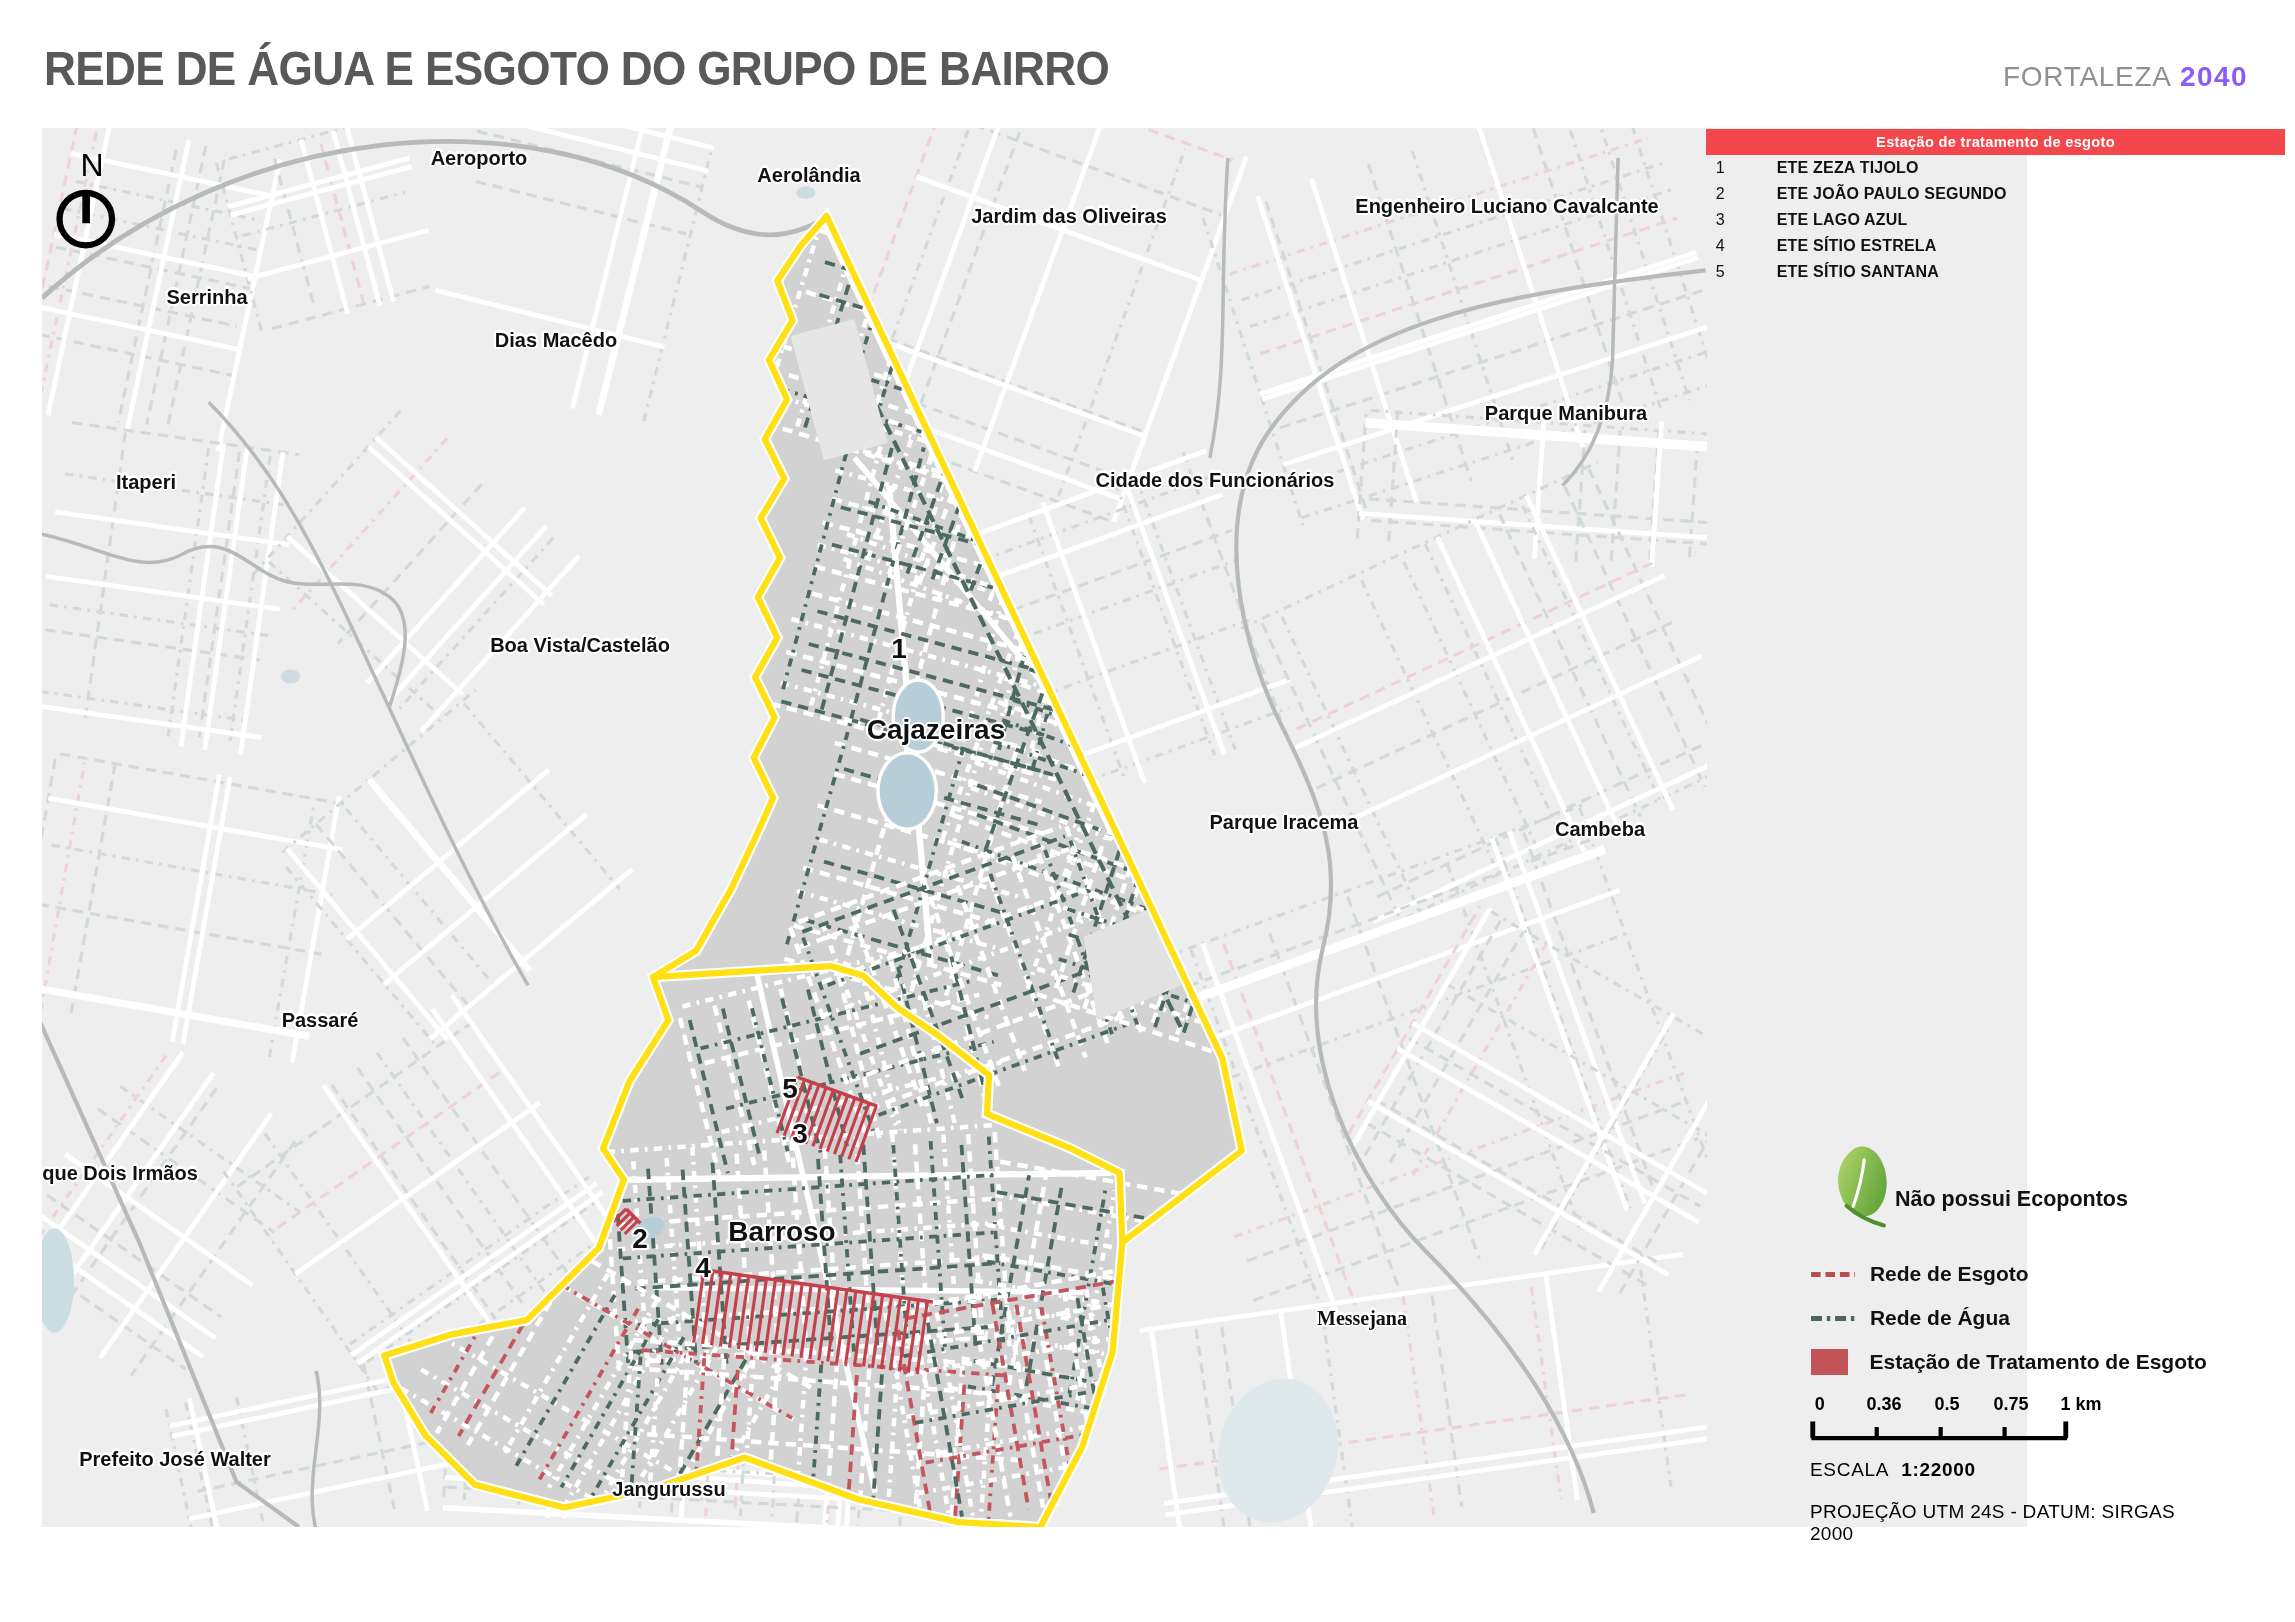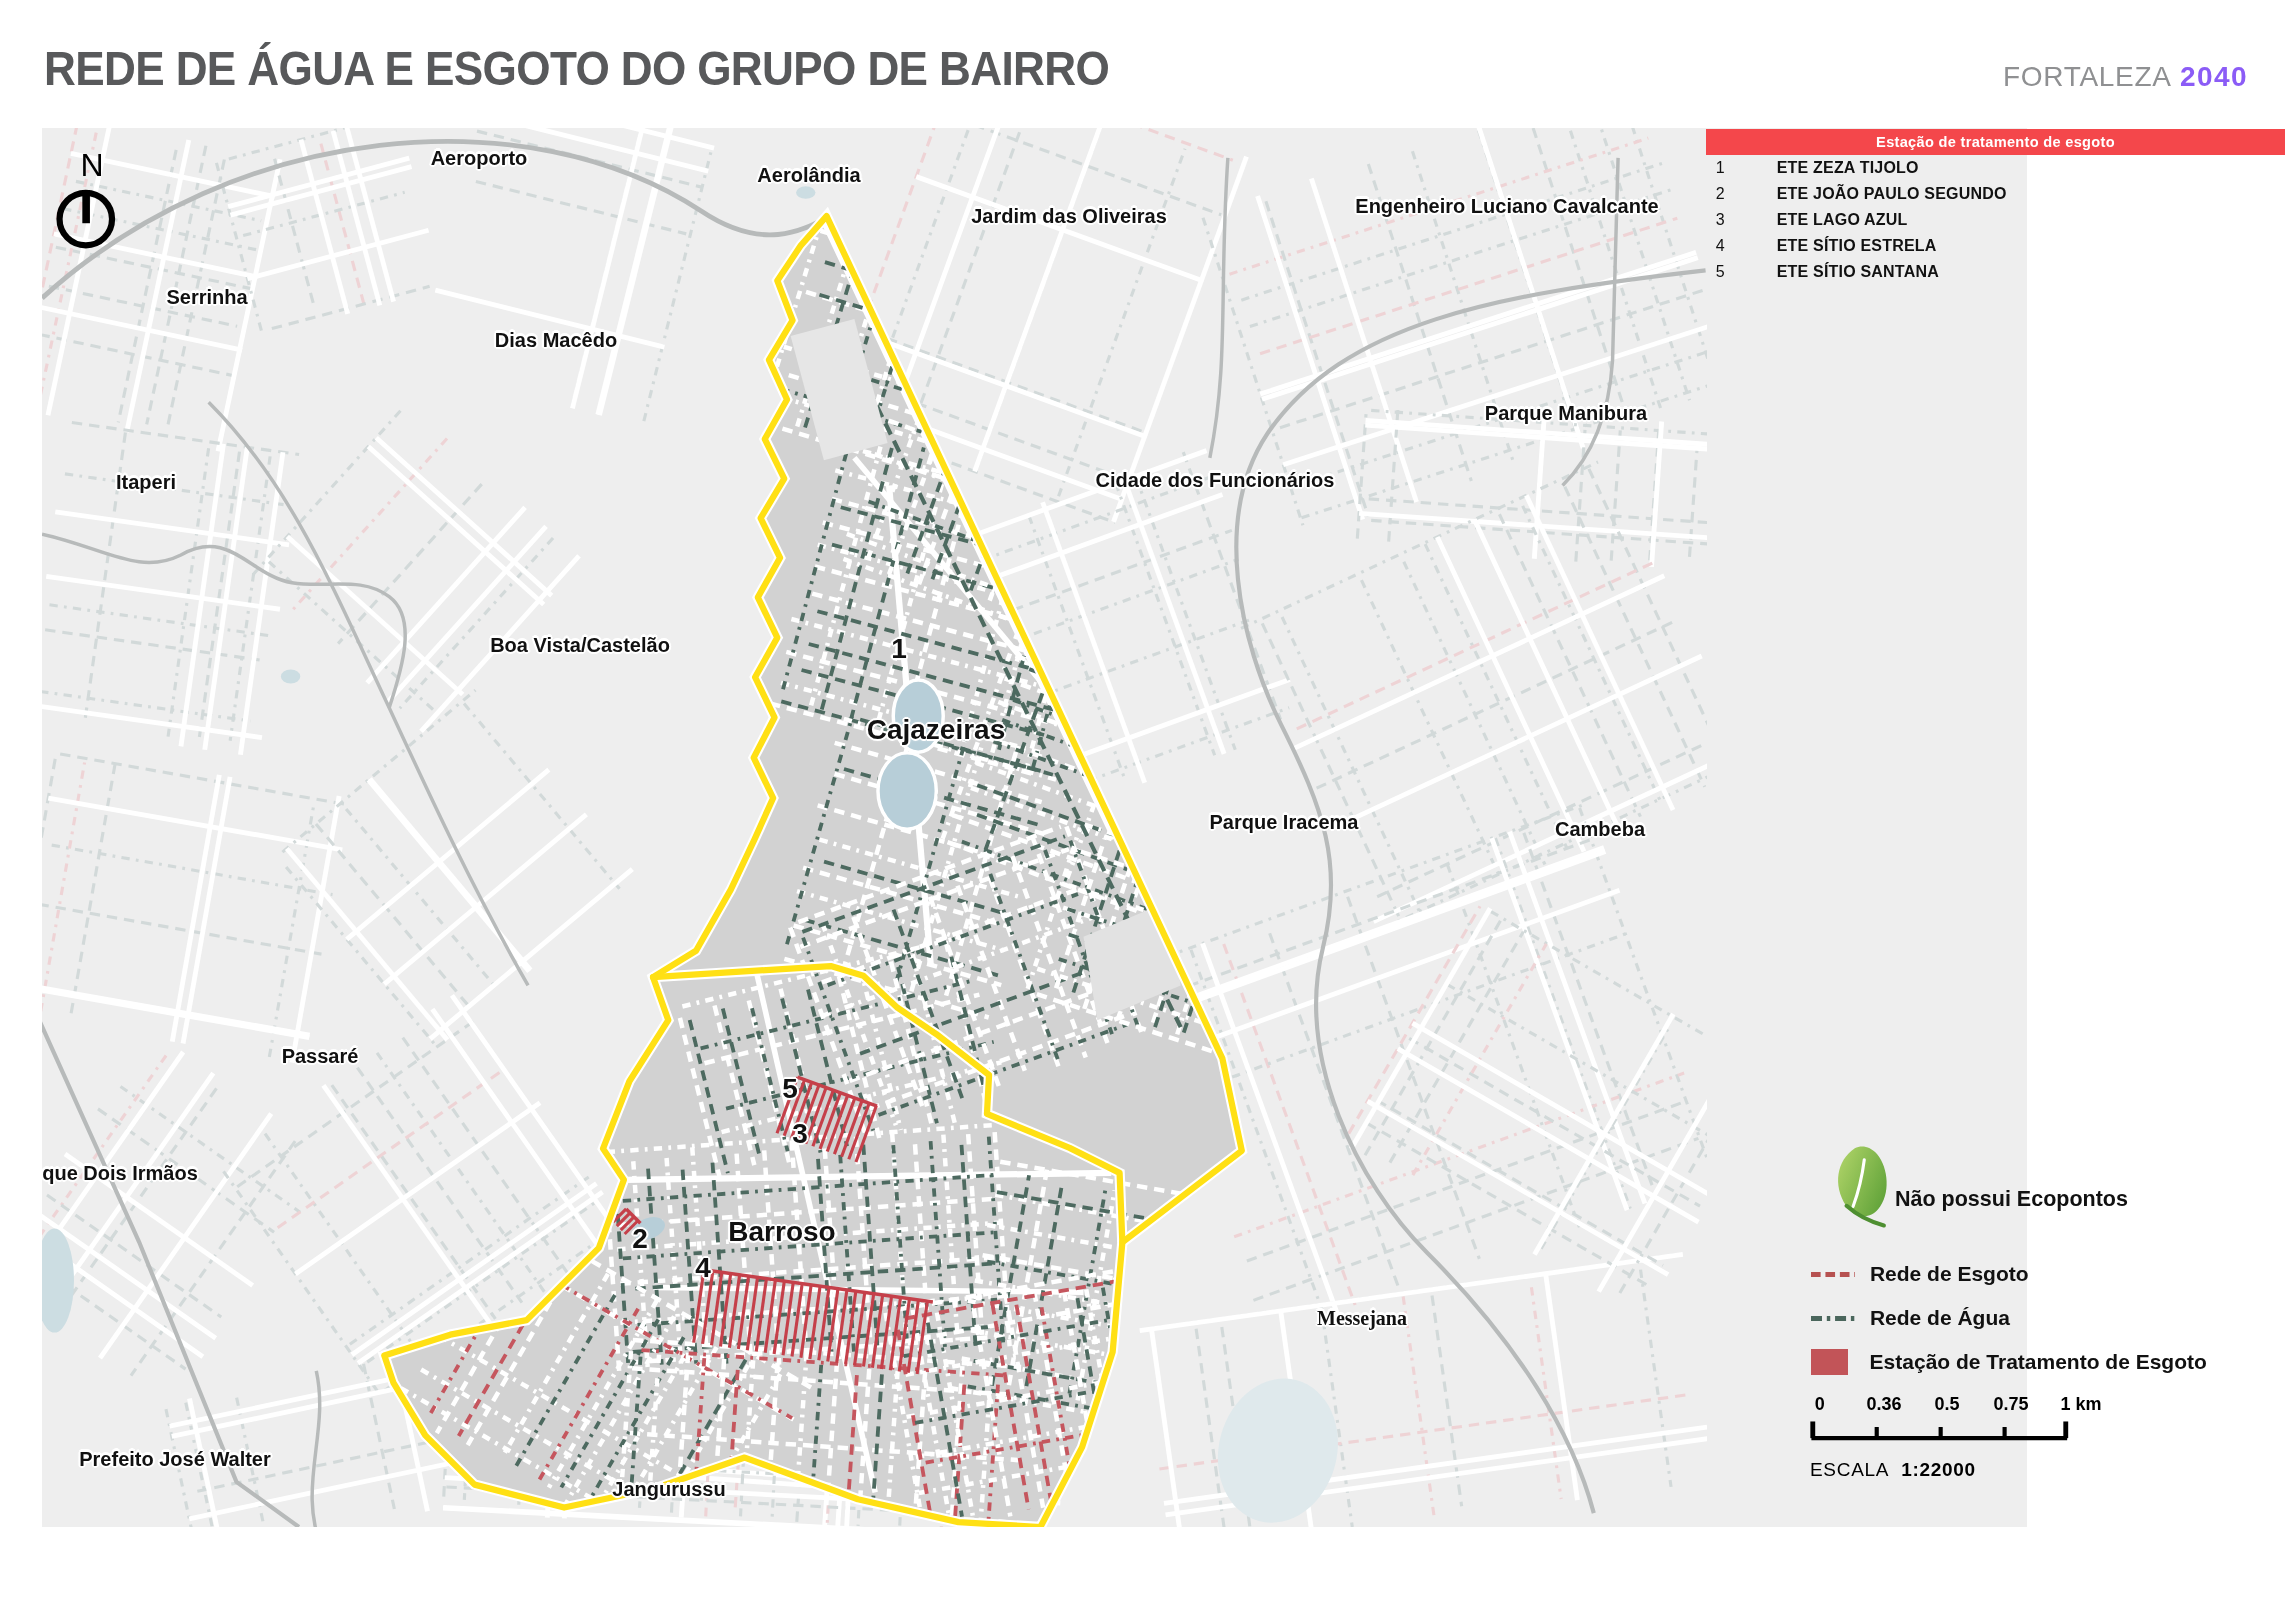--- a/index.html
+++ b/index.html
@@ -891,21 +891,21 @@
       <span class="map-label lbl-out" style="left: 1027px; top: 88px;">Jardim das Oliveiras</span>
       <span class="map-label lbl-out" style="left: 1465px; top: 78px;">Engenheiro Luciano Cavalcante</span>
       <span class="map-label lbl-out" style="left: 165px; top: 169px;">Serrinha</span>
       <span class="map-label lbl-out" style="left: 514px; top: 212px;">Dias Macêdo</span>
       <span class="map-label lbl-out" style="left: 104px; top: 354px;">Itaperi</span>
       <span class="map-label lbl-out" style="left: 1524px; top: 285px;">Parque Manibura</span>
       <span class="map-label lbl-out" style="left: 1173px; top: 352px;">Cidade dos Funcionários</span>
       <span class="map-label lbl-out" style="left: 538px; top: 517px;">Boa Vista/Castelão</span>
       <span class="map-label lbl-out" style="left: 1242px; top: 694px;">Parque Iracema</span>
       <span class="map-label lbl-out" style="left: 1558px; top: 701px;">Cambeba</span>
-      <span class="map-label lbl-out" style="left: 278px; top: 892px; margin-top: 36px;">Passaré</span>
+      <span class="map-label lbl-out" style="left: 278px; top: 892px;">Passaré</span>
       <span class="map-label lbl-out" style="left: 78px; top: 1045px;">que Dois Irmãos</span>
       <span class="map-label lbl-out" style="left: 1320px; top: 1190px; font-family: Liberation Serif, serif;">Messejana</span>
       <span class="map-label lbl-out" style="left: 133px; top: 1331px;">Prefeito José Walter</span>
       <span class="map-label lbl-out" style="left: 627px; top: 1361px;">Jangurussu</span>
       <span class="map-label lbl-in" style="left: 894px; top: 602px;">Cajazeiras</span>
       <span class="map-label lbl-in" style="left: 740px; top: 1104px;">Barroso</span>
       <span class="map-label lbl-num" style="left: 857px; top: 521px;">1</span>
       <span class="map-label lbl-num" style="left: 598px; top: 1111px;">2</span>
       <span class="map-label lbl-num" style="left: 758px; top: 1006px;">3</span>
       <span class="map-label lbl-num" style="left: 661px; top: 1140px;">4</span>
@@ -996,14 +996,15 @@
     <line x1="4" y1="26" x2="4" y2="2" stroke="#000" stroke-width="7"></line>
     <line x1="96" y1="26" x2="96" y2="10" stroke="#000" stroke-width="6"></line>
     <line x1="188" y1="26" x2="188" y2="10" stroke="#000" stroke-width="6"></line>
     <line x1="280" y1="26" x2="280" y2="10" stroke="#000" stroke-width="6"></line>
     <line x1="368" y1="26" x2="368" y2="2" stroke="#000" stroke-width="7"></line>
   </svg>
   <div class="sb-escala">
     <span>ESCALA</span>&nbsp;
     <b>1:22000</b>
   </div>
+  <div class="sb-proj">PROJEÇÃO UTM 24S - DATUM: SIRGAS 2000</div>
 </div>
 
 
 </body></html>

